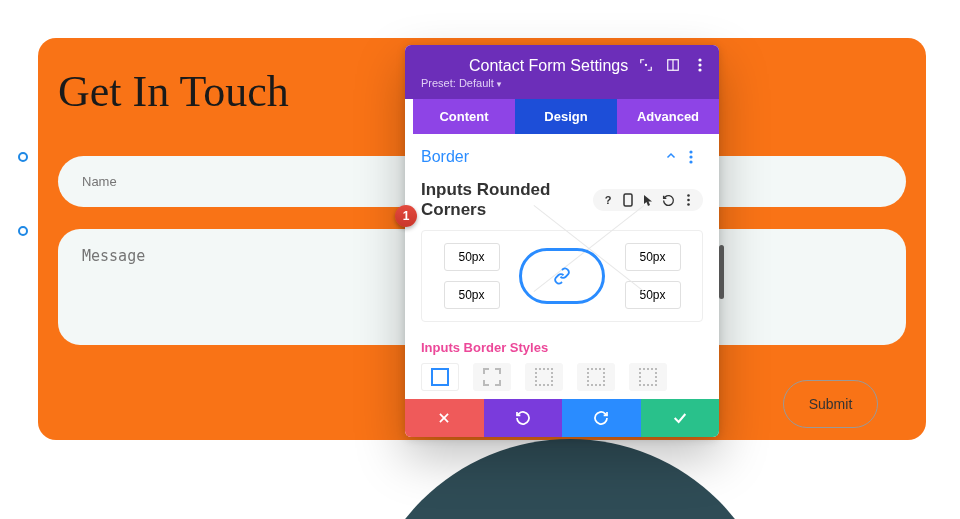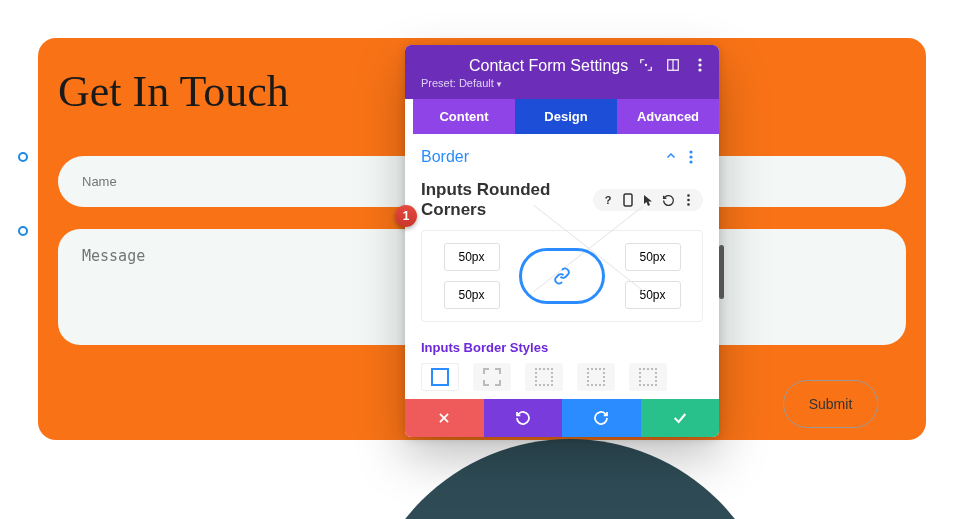--- a/index.html
+++ b/index.html
@@ -92,21 +92,21 @@
   .link-icon { color: #2a8cff; z-index: 2; }
 
   .badge-1 {
     position: absolute; left: -10px; top: 160px; z-index: 5;
     width: 22px; height: 22px; border-radius: 50%;
     background: linear-gradient(#e34a3e,#c9362b); color: #fff;
     font-size: 12px; font-weight: 700; display: flex; align-items: center; justify-content: center;
     box-shadow: 0 2px 4px rgba(0,0,0,0.3);
   }
 
-  .border-styles-label { font-size: 13px; font-weight: 700; color: #6d28d9; margin-top: 18px; margin-bottom: 8px; }
+  .border-styles-label { font-size: 13px; font-weight: 700; color: #ec4899; margin-top: 18px; margin-bottom: 8px; }
   .style-row { display:flex; gap: 14px; }
   .style-swatch { width: 38px; height: 28px; display:flex; align-items:center; justify-content:center; background:#f6f6f6; border-radius:3px; cursor:pointer;}
   .sw-inner { width: 18px; height: 18px; }
   .sw-solid { border: 2px solid #2a8cff; }
   .sw-dash { border: 2px dashed #bbb; }
   .sw-dot  { border: 2px dotted #bbb; }
   .style-swatch.active { background:#fff; box-shadow: inset 0 0 0 1px #eee; }
 
   .modal-foot { display: flex; height: 38px; border-bottom-left-radius:6px;border-bottom-right-radius:6px; overflow:hidden;}
   .fbtn { flex:1; display:flex; align-items:center; justify-content:center; color:#fff; cursor:pointer; }

